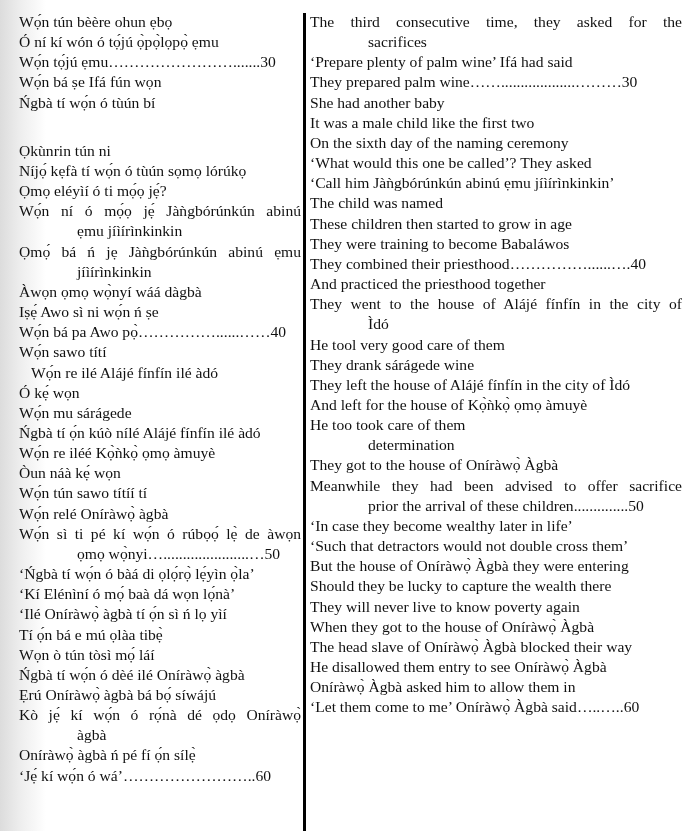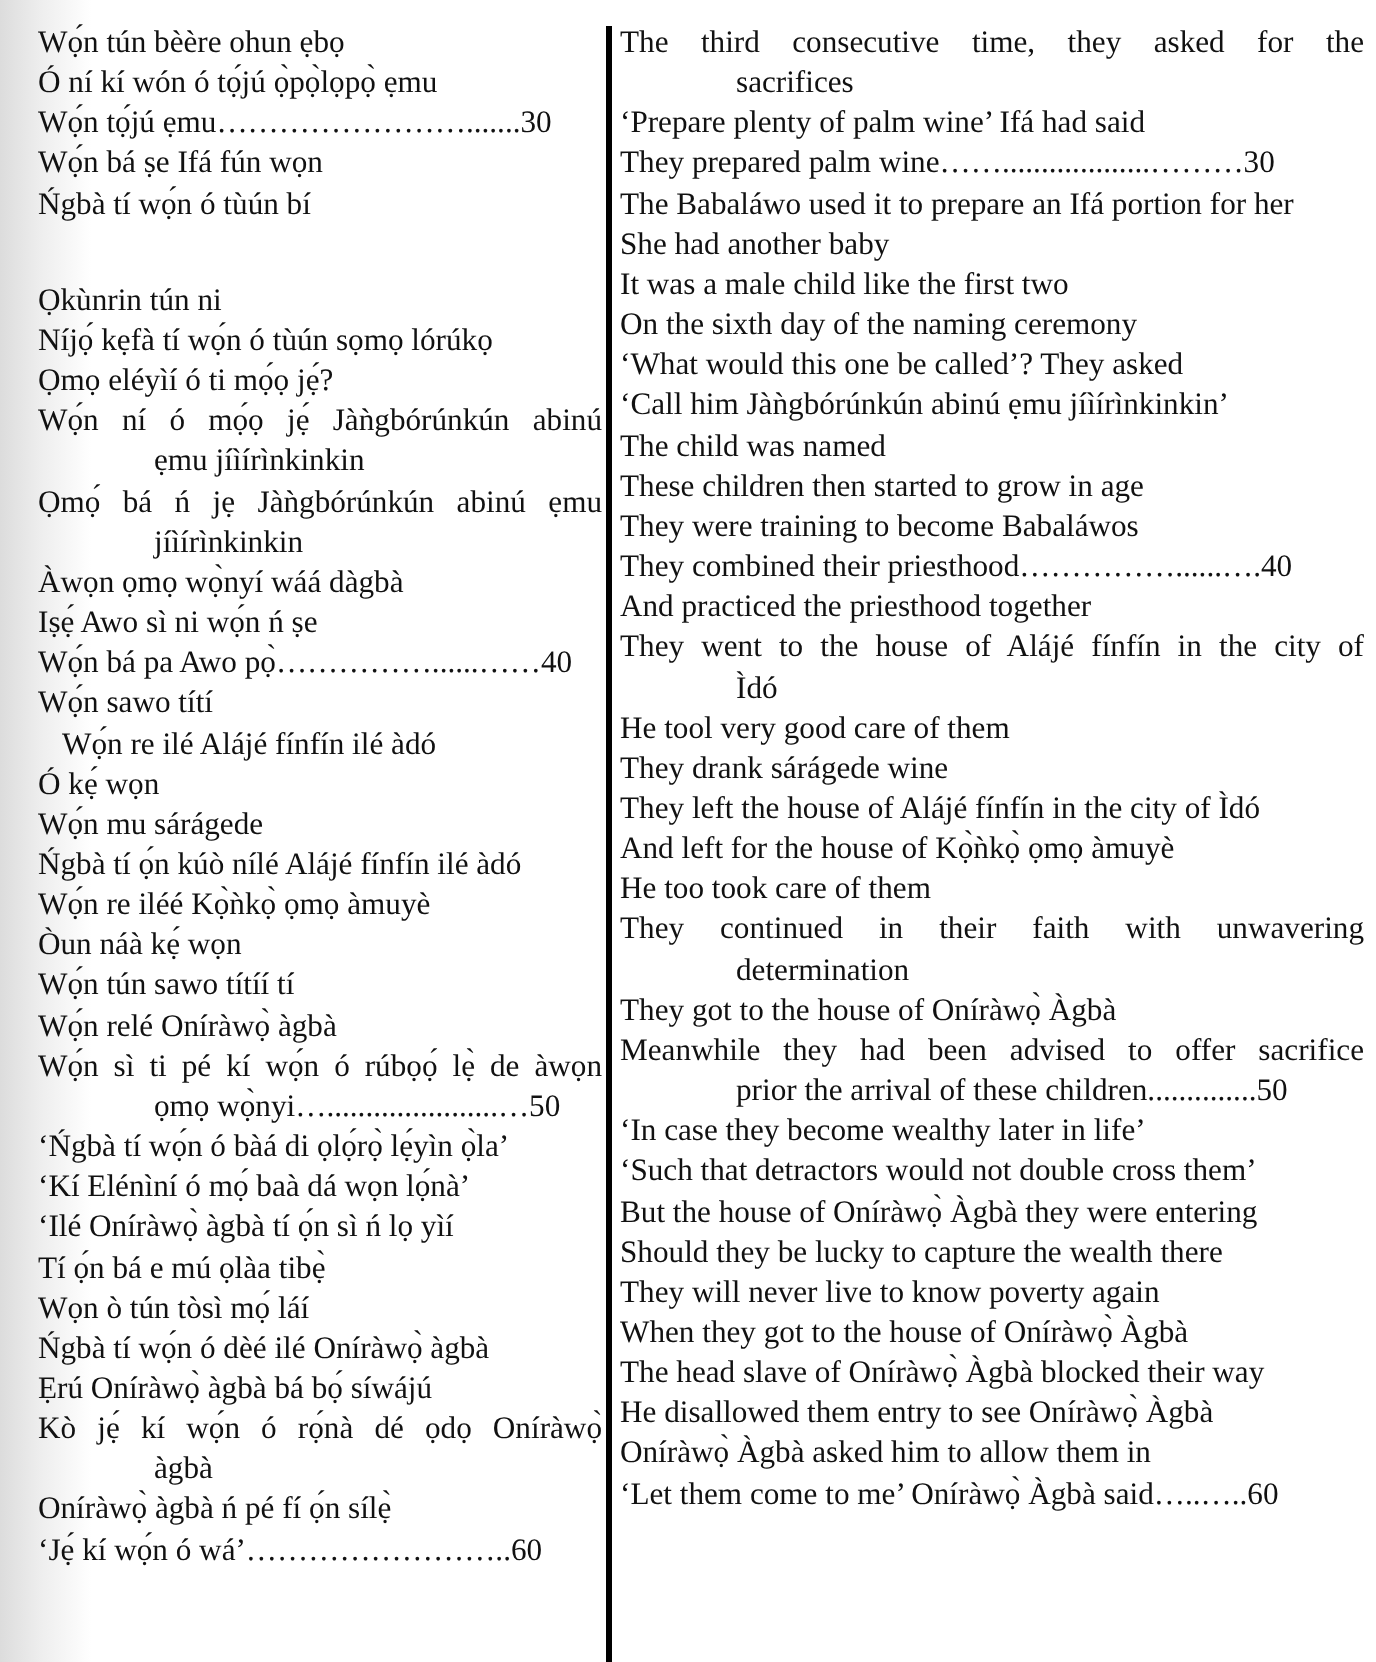--- a/index.html
+++ b/index.html
@@ -142,23 +142,20 @@
         <div style="text-align: justify; text-align-last: justify; white-space: nowrap;">The third consecutive time, they asked for the</div>
         <div class="cont" style="white-space: nowrap;">sacrifices</div>
       </div>
       <div class="line">
         <div style="text-align: left; text-align-last: left; white-space: nowrap;">‘Prepare plenty of palm wine’ Ifá had said</div>
       </div>
       <div class="line">
         <div style="text-align: left; text-align-last: left; white-space: nowrap;">They prepared palm wine……...................………30</div>
       </div>
       <div class="line">
-        <div style="text-align: left; text-align-last: left; white-space: nowrap;">The Babaláwo used it to prepare an Ifá portion for her</div>
-      </div>
-      <div class="line">
         <div style="text-align: left; text-align-last: left; white-space: nowrap;">She had another baby</div>
       </div>
       <div class="line">
         <div style="text-align: left; text-align-last: left; white-space: nowrap;">It was a male child like the first two</div>
       </div>
       <div class="line">
         <div style="text-align: left; text-align-last: left; white-space: nowrap;">On the sixth day of the naming ceremony</div>
       </div>
       <div class="line">
         <div style="text-align: left; text-align-last: left; white-space: nowrap;">‘What would this one be called’? They asked</div>
@@ -194,21 +191,20 @@
       <div class="line">
         <div style="text-align: left; text-align-last: left; white-space: nowrap;">They left the house of Alájé fínfín in the city of Ìdó</div>
       </div>
       <div class="line">
         <div style="text-align: left; text-align-last: left; white-space: nowrap;">And left for the house of Kọ̀ǹkọ̀ ọmọ àmuyè</div>
       </div>
       <div class="line">
         <div style="text-align: left; text-align-last: left; white-space: nowrap;">He too took care of them</div>
       </div>
       <div class="line wrap">
-        <div style="text-align: justify; text-align-last: justify; white-space: nowrap;">They continued in their faith with unwavering</div>
         <div class="cont" style="white-space: nowrap;">determination</div>
       </div>
       <div class="line">
         <div style="text-align: left; text-align-last: left; white-space: nowrap;">They got to the house of Oníràwọ̀ Àgbà</div>
       </div>
       <div class="line wrap">
         <div style="text-align: justify; text-align-last: justify; white-space: nowrap;">Meanwhile they had been advised to offer sacrifice</div>
         <div class="cont" style="white-space: nowrap;">prior the arrival of these children..............50</div>
       </div>
       <div class="line">

